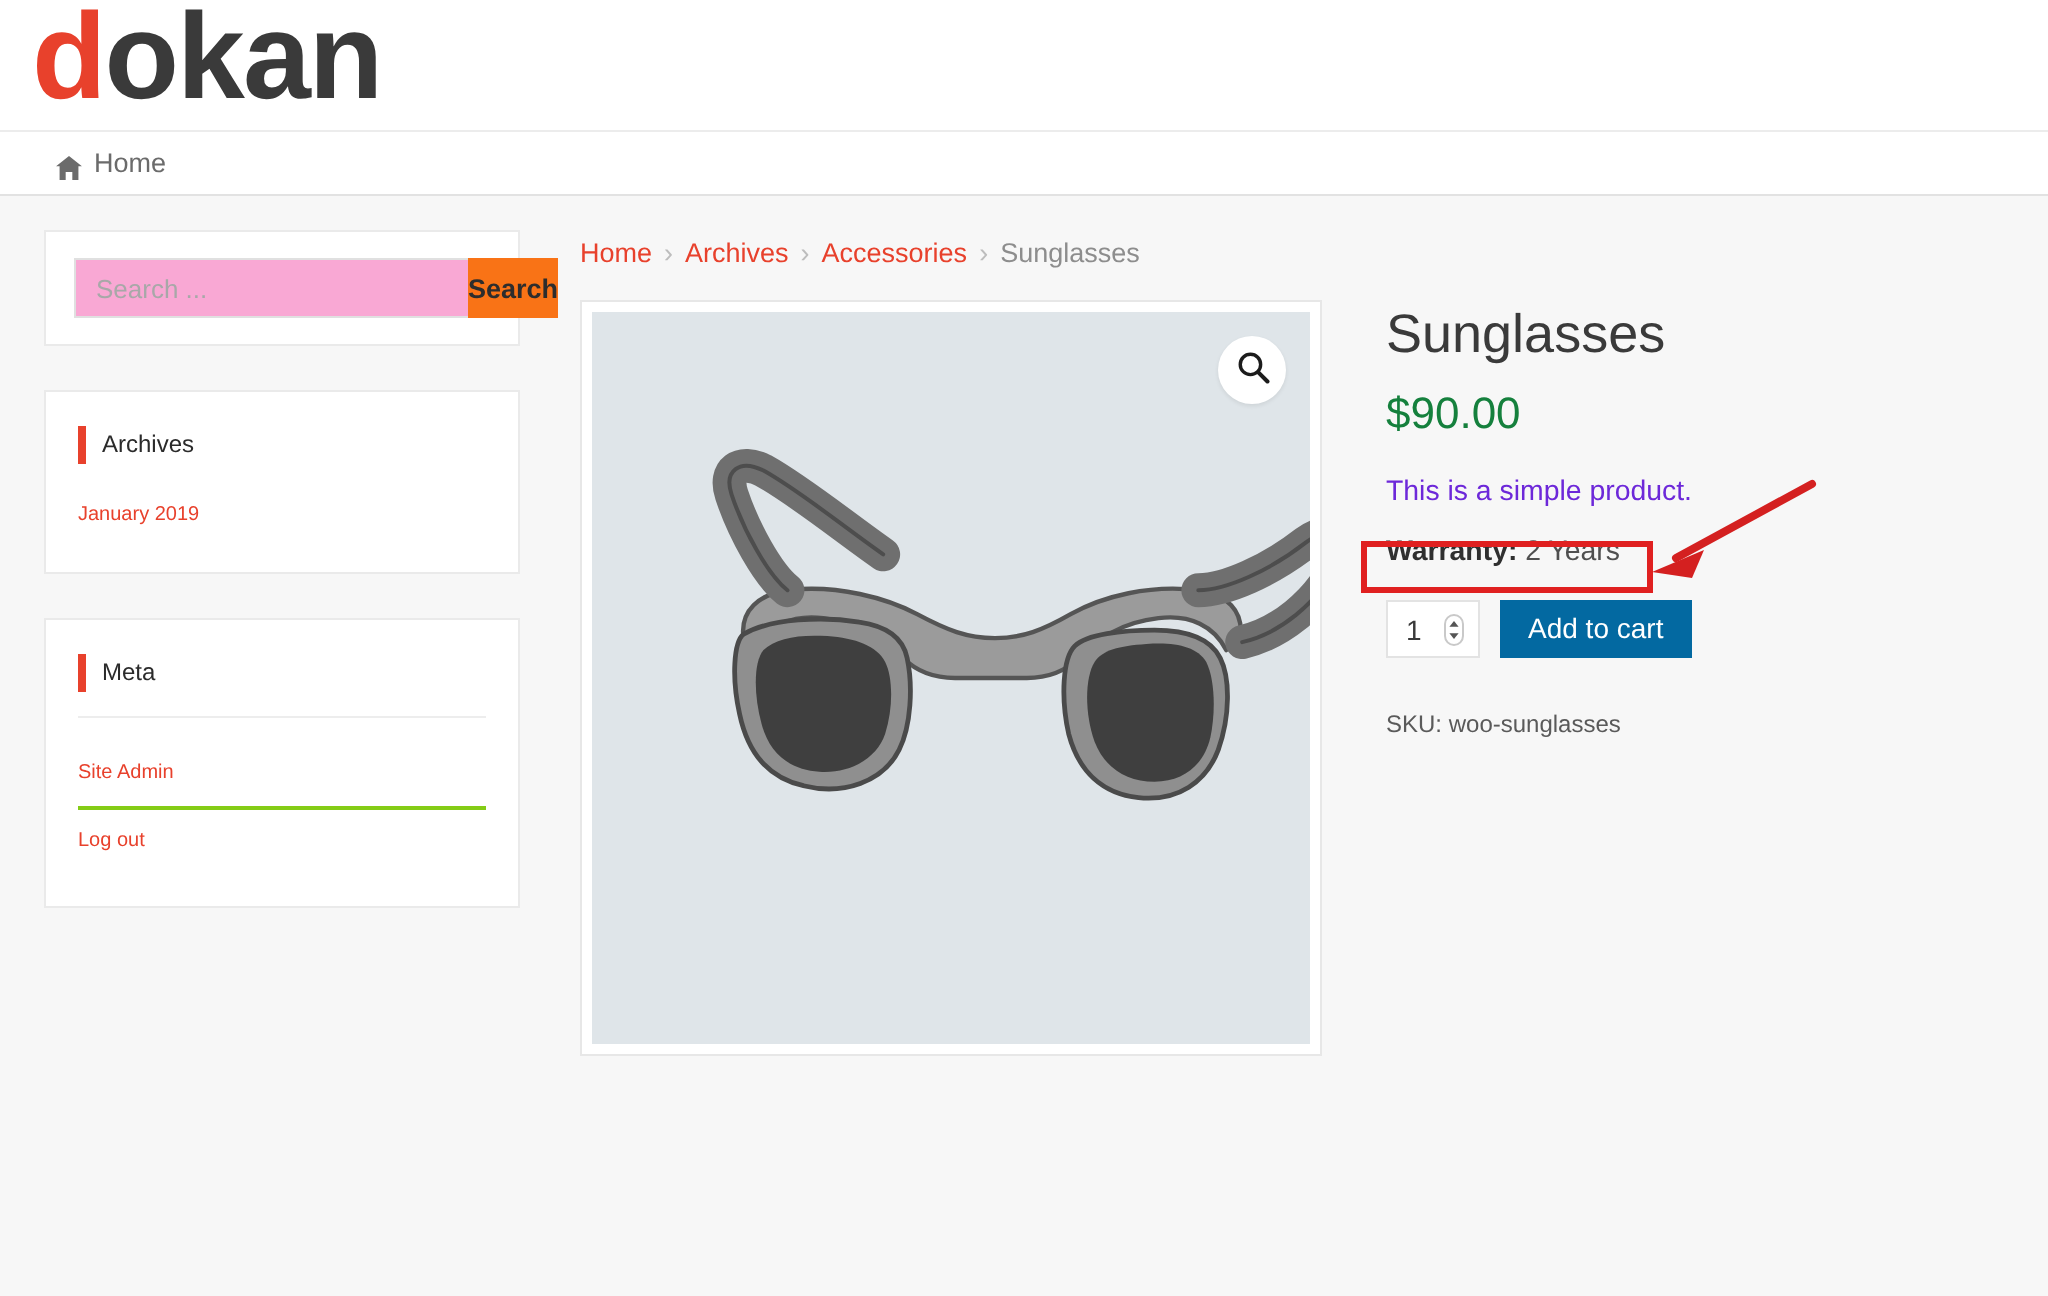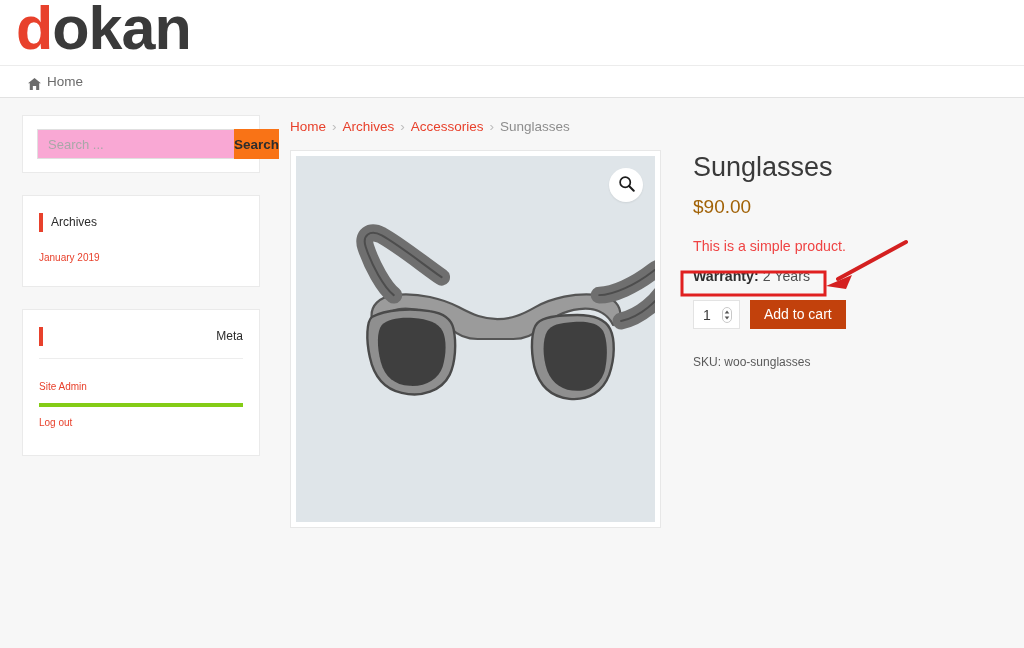--- a/index.html
+++ b/index.html
@@ -63,28 +63,28 @@
 
   .widget-title {
     position: relative; font-size: 12px; color: #2b2b2b;
     font-weight: 400; padding-left: 12px; margin-bottom: 12px;
     line-height: 24px;
   }
   .widget-title::before {
     content: ""; position: absolute; left: 0; top: 3px;
     width: 4px; height: 19px; background: #e8412c;
   }
-  .widget-title.has-rule { border-bottom: 1px solid #ededed; padding-bottom: 10px; text-align: right; }
+  .widget-title.has-rule { border-bottom: 1px solid #ededed; padding-bottom: 10px; }
 
   .widget ul { list-style: none; }
   .widget li a {
     display: block; color: #e8412c; text-decoration: none;
     font-size: 10px; line-height: 18px; padding: 7px 0;
   }
-  .widget li + li { border-top: 4px solid #84cc16; }
+  .widget li + li { border-top: 2px solid #84cc16; }
   .archives-list li a { padding: 3px 0; }
 
   
   .main { position: absolute; left: 290px; top: 0; width: 714px; }
 
   .breadcrumb {
     font-size: 13.5px; color: #8d8d8d; padding: 19px 0 0 0; line-height: 18px;
   }
   .breadcrumb a { color: #e8412c; text-decoration: none; }
   .breadcrumb .sep { color: #bdbdbd; padding: 0 6px; }
@@ -104,37 +104,37 @@
     background: #ffffff; border-radius: 50%; border: none; cursor: pointer;
     display: flex; align-items: center; justify-content: center;
     box-shadow: 0 1px 2px rgba(0,0,0,.08);
   }
 
   .summary { position: absolute; left: 403px; top: 0; width: 311px; }
   .product-title {
     font-size: 27px; font-weight: 400; color: #3a3a3a; line-height: 34px;
     margin-bottom: 10px;
   }
-  .price { font-size: 19px; color: #a16207; line-height: 26px; margin-bottom: 16px; }
-  .short-desc { font-size: 14.2px; color: #ef4444; line-height: 20px; margin-bottom: 10px; }
+  .price { font-size: 22px; color: #15803d; line-height: 26px; margin-bottom: 16px; }
+  .short-desc { font-size: 14.2px; color: #6d28d9; line-height: 20px; margin-bottom: 10px; }
   .warranty { font-size: 14.2px; color: #4f4f4f; line-height: 20px; }
   .warranty b { color: #2f2f2f; font-weight: bold; }
 
   .cart-row { display: flex; align-items: stretch; gap: 10px; margin-top: 14px; }
   .qty-wrap {
     width: 47px; height: 29px; border: 1px solid #e3e3e3; background:#fff;
     display: flex; align-items: center; padding-left: 9px;
   }
   .qty-input {
     width: 18px; border: none; outline: none; font-size: 14px; color: #3a3a3a;
     font-family: "Liberation Sans", sans-serif; background: transparent;
   }
   .spinner { display: flex; flex-direction: column; line-height: 0; margin-left: 1px; }
   .add-cart {
-    height: 29px; padding: 0 14px; border: none; background: #c2410c; color: #fff;
+    height: 29px; padding: 0 14px; border: none; background: #0369a1; color: #fff;
     font-family: "Liberation Sans", sans-serif; font-size: 14px; cursor: pointer;
     line-height: 29px;
   }
 
   .meta-block { margin-top: 23px; font-size: 12px; color: #5a5a5a; line-height: 20px; }
   .meta-block b { color: #333; font-weight: bold; }
 
   
   .anno { position: absolute; left: 0; top: 0; width: 1024px; height: 648px;
           pointer-events: none; }

